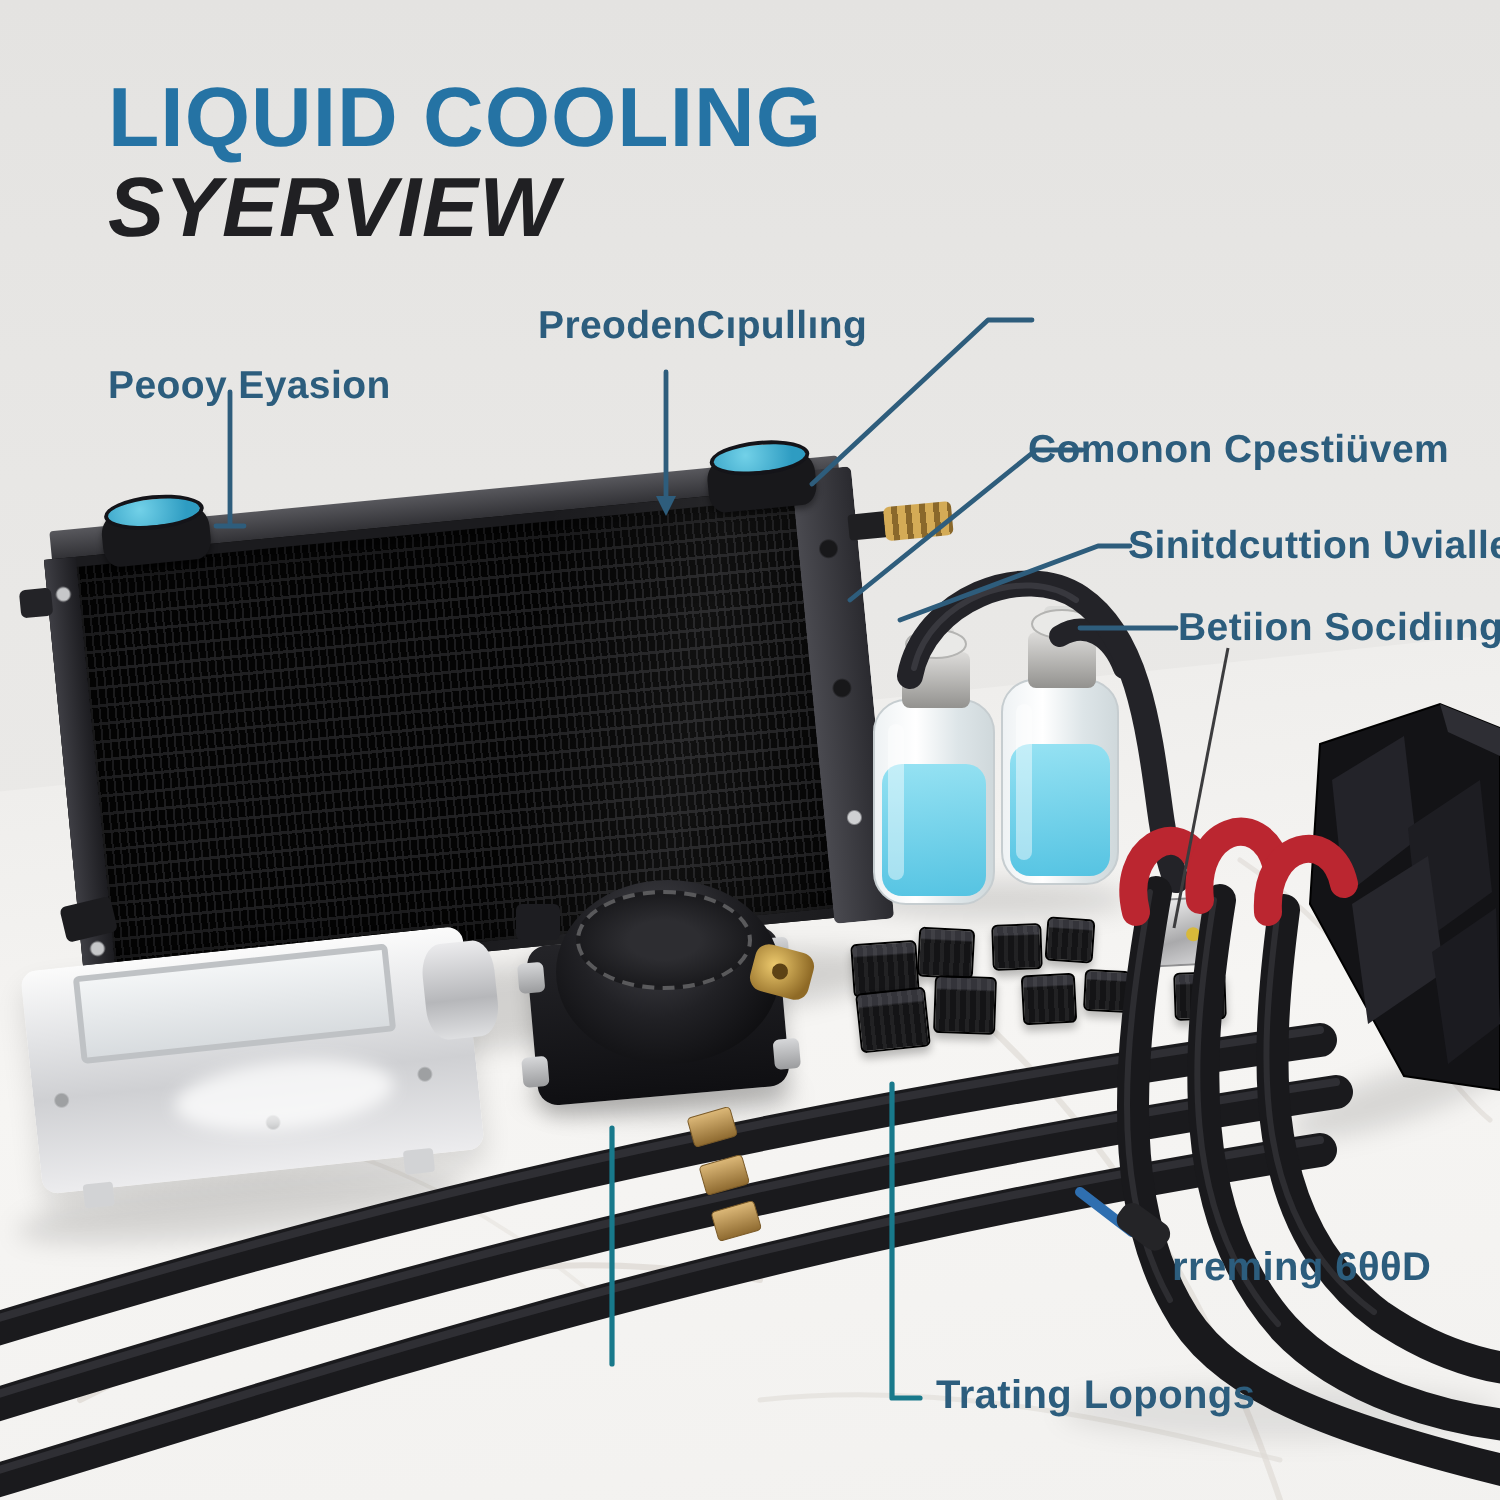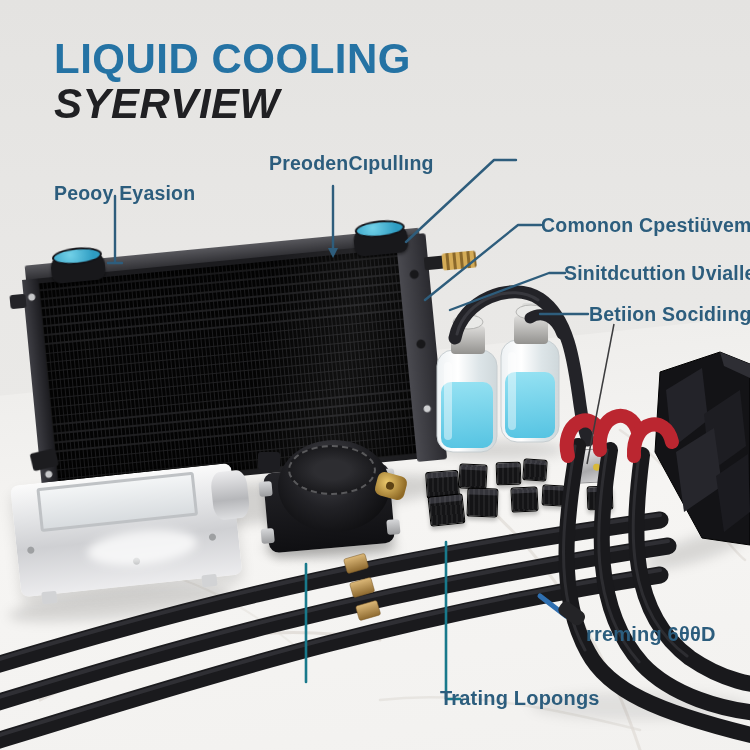--- a/index.html
+++ b/index.html
@@ -291,19 +291,19 @@
     </g>
   </svg>
 
   <div class="title">
     <div class="title-l1">LIQUID COOLING</div>
     <div class="title-l2">SYERVIEW</div>
   </div>
 
   <div class="callout" style="left:54px;top:166px;margin-top:16px;">Peooy Eyasion</div>
   <div class="callout" style="left:269px;top:152px;">PreodenCıpullıng</div>
-  <div class="callout" style="left:541px;top:214px;">Comonon Cpestiüvem</div>
+  <div class="callout" style="left:514px;top:214px;">Comonon Cpestiüvem</div>
   <div class="callout" style="left:564px;top:262px;">Sinitdcuttion Ʋvialler</div>
   <div class="callout" style="left:589px;top:303px;">Betiion Socidiıng</div>
   <div class="callout big" style="left:586px;top:623px;">rreming 6θθD</div>
-  <div class="callout big" style="left:440px;top:687px;">Trating Lopongs</div>
+  <div class="callout big" style="left:468px;top:687px;">Trating Lopongs</div>
 
 </div>
 
 </body></html>

